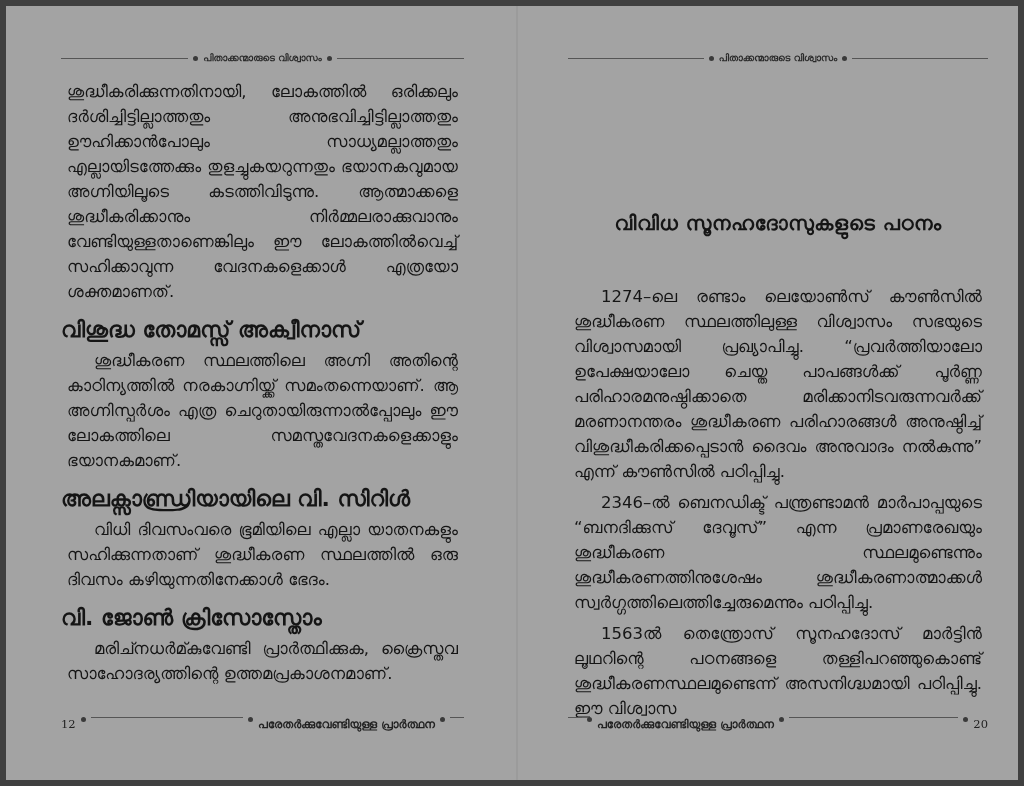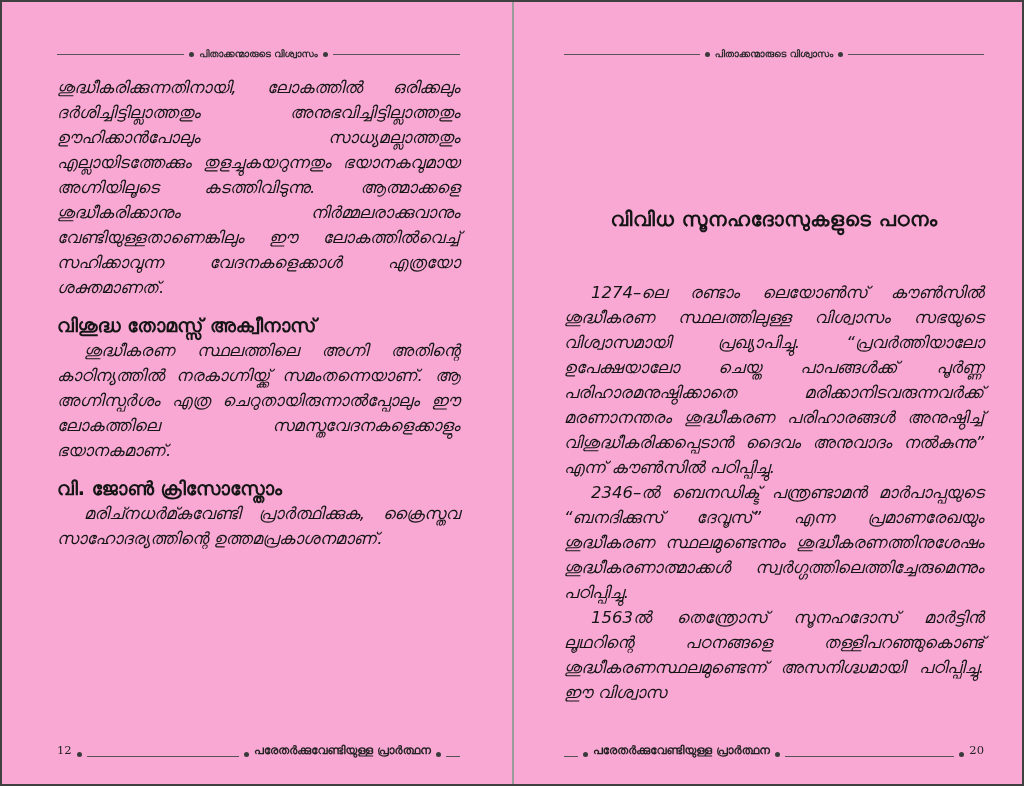--- a/index.html
+++ b/index.html
@@ -7,22 +7,22 @@
   body {
     width: 1024px; height: 786px;
     background: #f6f6f4;
     font-family: "DejaVu Sans", sans-serif;
     color: #151515;
     position: relative;
     overflow: hidden;
   }
   .spread {
     position: absolute; inset: 0;
-    background: #f9a8d4;
-    border: 2px solid #404040;
+    background: #a3a3a3;
+    border: 6px solid #404040;
   }
   .gutter {
     position: absolute; left: 510px; top: 0; bottom: 0;
     width: 2px; background: #9b9b9b;
   }
   .page { position: absolute; top: 46px; }
   .page.left  { left: 55px;  width: 403px; }
   .page.right { left: 562px; width: 420px; }
 
   .running-head {
@@ -33,39 +33,39 @@
   .rule { height: 1px; background: #555; flex: 1 1 auto; }
   .rule.short { flex: 0 0 14px; }
   .dot { width: 5px; height: 5px; border-radius: 50%; background: #3a3a3a; flex: 0 0 auto; }
 
   .body-text {
     margin-top: 15px;
     font-size: 16.5px;
     line-height: 25px;
     text-align: justify;
   }
-  .body-text p { margin: 0; font-style: italic; }
+  .body-text p { margin: 6px; }
   .para.indent { text-indent: 27px; }
   .section-heading {
-    font-size: 19px; font-weight: bold;
+    font-size: 22px; font-weight: bold;
     margin: 13px 0 0 0; text-align: left;
   }
 
   .chapter-title {
     margin: 147px 0 49px 0;
     text-align: center;
     font-size: 20px;
     font-weight: bold;
     letter-spacing: 0.5px;
   }
 
   .footer {
     position: absolute; top: 711px;
-    display: flex; align-items: flex-end; gap: 5px;
-    font-size: 11.5px; font-weight: bold; color: #222; margin-top: 30px;
+    display: flex; align-items: flex-start; gap: 5px;
+    font-size: 11.5px; font-weight: bold; color: #222;
   }
   .footer.left-f  { left: 55px;  width: 403px; }
   .footer.right-f { left: 562px; width: 420px; }
   .page-num { font-weight: normal; font-size: 11.5px; font-family: "DejaVu Serif", serif; }
 </style>
 </head>
 <body>
 
 <div class="spread">
   <div class="gutter"></div>
@@ -78,20 +78,22 @@
       <span class="dot"></span>
       <span class="rule"></span>
     </div>
 
     <div class="body-text">
       <p class="para">ശുദ്ധീകരിക്കുന്നതിനായി, ലോകത്തിൽ ഒരിക്കലും ദർശിച്ചിട്ടില്ലാത്തതും അനുഭവിച്ചിട്ടില്ലാത്തതും ഊഹിക്കാൻപോലും സാധ്യമല്ലാത്തതും എല്ലായിടത്തേക്കും തുളച്ചുകയറുന്നതും ഭയാനകവുമായ അഗ്നിയിലൂടെ കടത്തിവിടുന്നു. ആത്മാക്കളെ ശുദ്ധീകരിക്കാനും നിർമ്മലരാക്കുവാനും വേണ്ടിയുള്ളതാണെങ്കിലും ഈ ലോകത്തിൽവെച്ച് സഹിക്കാവുന്ന വേദനകളെക്കാൾ എത്രയോ ശക്തമാണത്.</p>
 
       <h3 class="section-heading">വിശുദ്ധ തോമസ്സ് അക്വീനാസ്</h3>
       <p class="para indent">ശുദ്ധീകരണ സ്ഥലത്തിലെ അഗ്നി അതിന്റെ കാഠിന്യത്തിൽ നരകാഗ്നിയ്ക്ക് സമംതന്നെയാണ്. ആ അഗ്നിസ്പർശം എത്ര ചെറുതായിരുന്നാൽപ്പോലും ഈ ലോകത്തിലെ സമസ്തവേദനകളെക്കാളും ഭയാനകമാണ്.</p>
 
+      <h3 class="section-heading">അലക്സാണ്ഡ്രിയായിലെ വി. സിറിൾ</h3>
+      <p class="para indent">വിധി ദിവസംവരെ ഭൂമിയിലെ എല്ലാ യാതനകളും സഹിക്കുന്നതാണ് ശുദ്ധീകരണ സ്ഥലത്തിൽ ഒരു ദിവസം കഴിയുന്നതിനേക്കാൾ ഭേദം.</p>
 
       <h3 class="section-heading">വി. ജോൺ ക്രിസോസ്തോം</h3>
       <p class="para indent">മരിച്നധർമ്കുവേണ്ടി പ്രാർത്ഥിക്കുക, ക്രൈസ്തവ സാഹോദര്യത്തിന്റെ ഉത്തമപ്രകാശനമാണ്.</p>
 
 
     </div>
   </div>
 
   <div class="page right">
     <div class="running-head">

